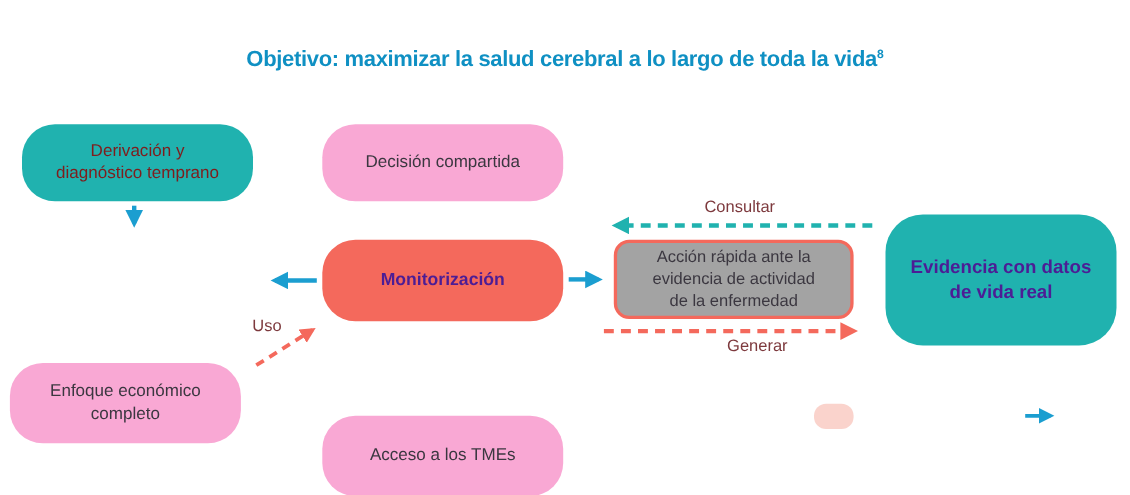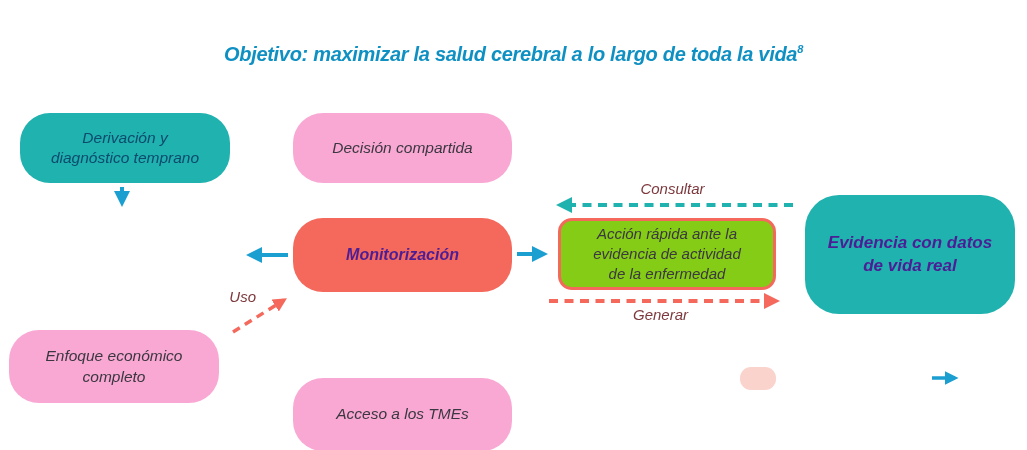--- a/index.html
+++ b/index.html
@@ -4,21 +4,20 @@
 <style>
   html, body { margin: 0; padding: 0; background: #ffffff; }
   body { font-family: "Liberation Sans", sans-serif; }
 
   .canvas {
     position: relative;
     width: 1027px;
     height: 450px;
     background: #ffffff;
     overflow: hidden;
-    font-style: italic;
   }
 
   .title {
     position: absolute;
     top: 43px;
     left: 0;
     width: 100%;
     text-align: center;
     font-size: 20px;
     font-weight: 800;
@@ -31,24 +30,24 @@
     position: absolute;
     display: flex;
     align-items: center;
     justify-content: center;
     text-align: center;
     white-space: pre-line;
     font-size: 15.5px;
     line-height: 1.32;
     box-sizing: border-box;
   }
-  .box--teal   { background: #20b2af; color: #0c4a6e; border-radius: 30px; }
+  .box--teal   { background: #20b2af; color: #7f1d1d; border-radius: 30px; }
   .box--pink   { background: #f9a8d4; color: #3b3740; border-radius: 30px; }
   .box--coral  { background: #f4695c; color: #4c1d95; border-radius: 30px; font-weight: 700; font-size: 16px; }
-  .box--outline{ background: #84cc16; color: #3b3740; border: 3px solid #f4695c; border-radius: 14px; }
+  .box--outline{ background: #a3a3a3; color: #3b3740; border: 3px solid #f4695c; border-radius: 14px; }
   .box--teal-bold { background: #20b2af; color: #4c1d95; border-radius: 34px; font-weight: 700; font-size: 17px; }
 
   .arrow-label {
     position: absolute;
     color: #7d393d;
     font-size: 15px;
     text-align: center;
   }
 
   .overlay {
@@ -107,21 +106,21 @@
 de la enfermedad</span>
   </div>
 
   <div class="box box--teal-bold" style="left:805px; top:195px; width:210px; height:119px;">
     <span>Evidencia con datos
 de vida real</span>
   </div>
 
   <div class="arrow-label" style="left:600px; top:180px; width:145px;">Consultar</div>
 
-  <div class="arrow-label" style="left:588px; top:306px; width:145px;">Generar</div>
+  <div class="arrow-label" style="left:616px; top:306px; width:145px;">Generar</div>
 
   <div class="arrow-label" style="left:208px; top:288px; width:48px;text-align:right;">Uso</div>
 
   <svg class="overlay" viewBox="0 0 1027 450">
     <defs>
       <marker id="mBlue" markerWidth="5" markerHeight="5" refX="3" refY="2" orient="auto">
         <path d="M0,0 L4,2 L0,4 Z" fill="#1b9ed0"></path>
       </marker>
       <marker id="mTeal" markerWidth="5" markerHeight="5" refX="3" refY="2" orient="auto">
         <path d="M0,0 L4,2 L0,4 Z" fill="#20b2af"></path>

